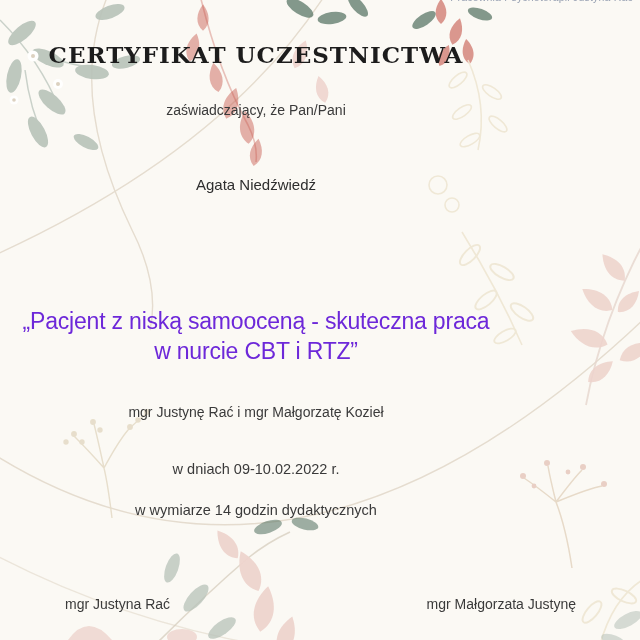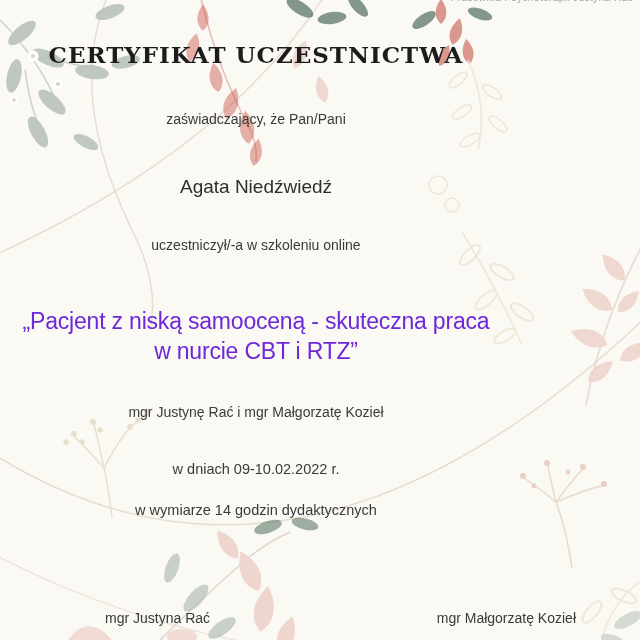--- a/index.html
+++ b/index.html
@@ -17,31 +17,31 @@
   .deco{position:absolute;top:0;left:0;width:640px;height:640px;pointer-events:none;}
   .txt{position:absolute;left:0;width:512px;text-align:center;color:var(--text-body);}
   .watermark{
     position:absolute;top:-9px;right:7px;font-size:10.5px;letter-spacing:.2px;
     color:var(--watermark-gray);white-space:nowrap;
   }
   .title{
     top:41px;font-family:"DejaVu Serif",serif;font-weight:bold;
     font-size:23px;letter-spacing:1px;color:var(--text-primary);
   }
-  .statement{top:111px;font-size:14px;}
-  .participant{top:176px;font-size:19px;color:#2e2e2e;}
+  .statement{top:102px;font-size:14px;}
+  .participant{top:176px;font-size:15px;color:#2e2e2e;}
   .participation{top:237px;font-size:14px;}
   .course-title{
     top:306px;font-size:23px;line-height:30px;color:#6d28d9;
     letter-spacing:-0.2px;
   }
   .conducted{top:401px;font-size:14px;line-height:22px;}
   .date-line{top:461px;font-size:14.5px;}
   .hours-line{top:502px;font-size:14.5px;}
-  .signature{position:absolute;top:610px;font-size:14px;color:var(--text-body);white-space:nowrap;margin-left:40px;}
+  .signature{position:absolute;top:596px;font-size:14px;color:var(--text-body);white-space:nowrap;}
   .signature.left{left:65px;}
   .signature.right{right:64px;}
 </style>
 </head>
 <body>
 
 <div class="certificate">
 
   <svg class="deco" viewBox="0 0 640 640" aria-hidden="true">
     <defs>
@@ -211,32 +211,31 @@
   </svg>
 
   <div class="watermark">Pracownia Psychoterapii Justyna Rać</div>
 
   <div class="txt title">CERTYFIKAT UCZESTNICTWA</div>
 
   <div class="txt statement">zaświadczający, że Pan/Pani</div>
 
   <div class="txt participant">Agata Niedźwiedź</div>
 
-  <div class="txt participation">uczestniczył/-a w szkoleniu online</div>
 
   <div class="txt course-title">
     <div>„Pacjent z niską samooceną - skuteczna praca</div>
     <div>w nurcie CBT i RTZ”</div>
   </div>
 
   <div class="txt conducted">
     <div>mgr Justynę Rać i mgr Małgorzatę Kozieł</div>
   </div>
 
   <div class="txt date-line">w dniach 09-10.02.2022 r.</div>
 
   <div class="txt hours-line">w wymiarze 14 godzin dydaktycznych</div>
 
   <div class="signature left">mgr Justyna Rać</div>
 
-  <div class="signature right">mgr Małgorzatę Kozieł</div>
+  <div class="signature right">mgr Małgorzata Justynę</div>
 
 </div>
 
 </body></html>

